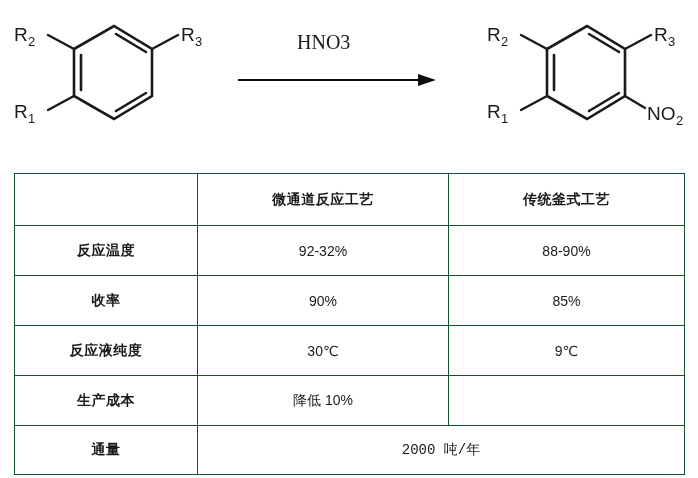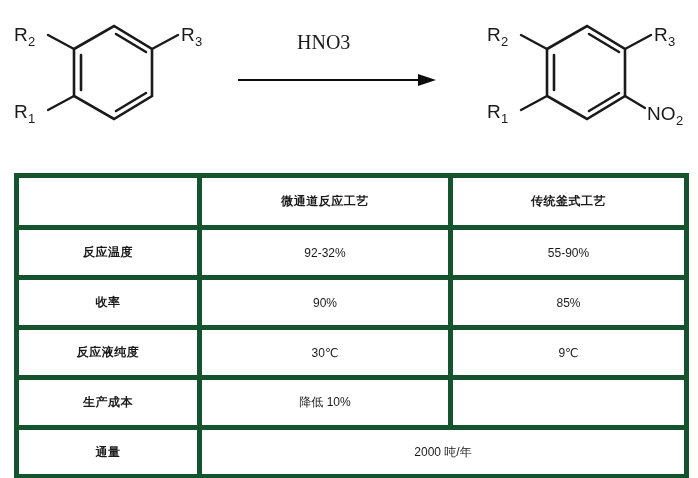--- a/index.html
+++ b/index.html
@@ -74,30 +74,30 @@
     width: 670px;
     border-collapse: collapse;
     table-layout: fixed;
     background: #ffffff;
   }
   #comparison-table col.c1 { width: 183px; }
   #comparison-table col.c2 { width: 251px; }
   #comparison-table col.c3 { width: 236px; }
 
   #comparison-table td {
-    border: 5px solid #14532d;
+    border: 1px solid #14532d;
     text-align: center;
     vertical-align: middle;
     padding: 0;
-    font-size: 12px;
+    font-size: 14px;
     color: #1a1a1a;
   }
   .row-head { height: 52px; }
   .row-body { height: 50px; }
-  .row-last { height: 49px; }
+  .row-last { height: 49px; font-family: Liberation Mono, monospace; }
 
   .th-cell {
     font-size: 16px;
     font-weight: bold;
     letter-spacing: 0.5px;
   }
   .rowlabel-cell {
     font-size: 16px;
     font-weight: bold;
     letter-spacing: 0.5px;
@@ -190,21 +190,21 @@
   <tbody>
     <tr class="row-head">
       <td class="th-cell"></td>
       <td class="th-cell">微通道反应工艺</td>
       <td class="th-cell">传统釜式工艺</td>
     </tr>
 
     <tr class="row-body">
       <td class="rowlabel-cell">反应温度</td>
       <td class="value-cell">92-32%</td>
-      <td class="value-cell">55-90%</td>
+      <td class="value-cell">88-90%</td>
     </tr>
 
     <tr class="row-body">
       <td class="rowlabel-cell">收率</td>
       <td class="value-cell">90%</td>
       <td class="value-cell">85%</td>
     </tr>
 
     <tr class="row-body">
       <td class="rowlabel-cell">反应液纯度</td>

